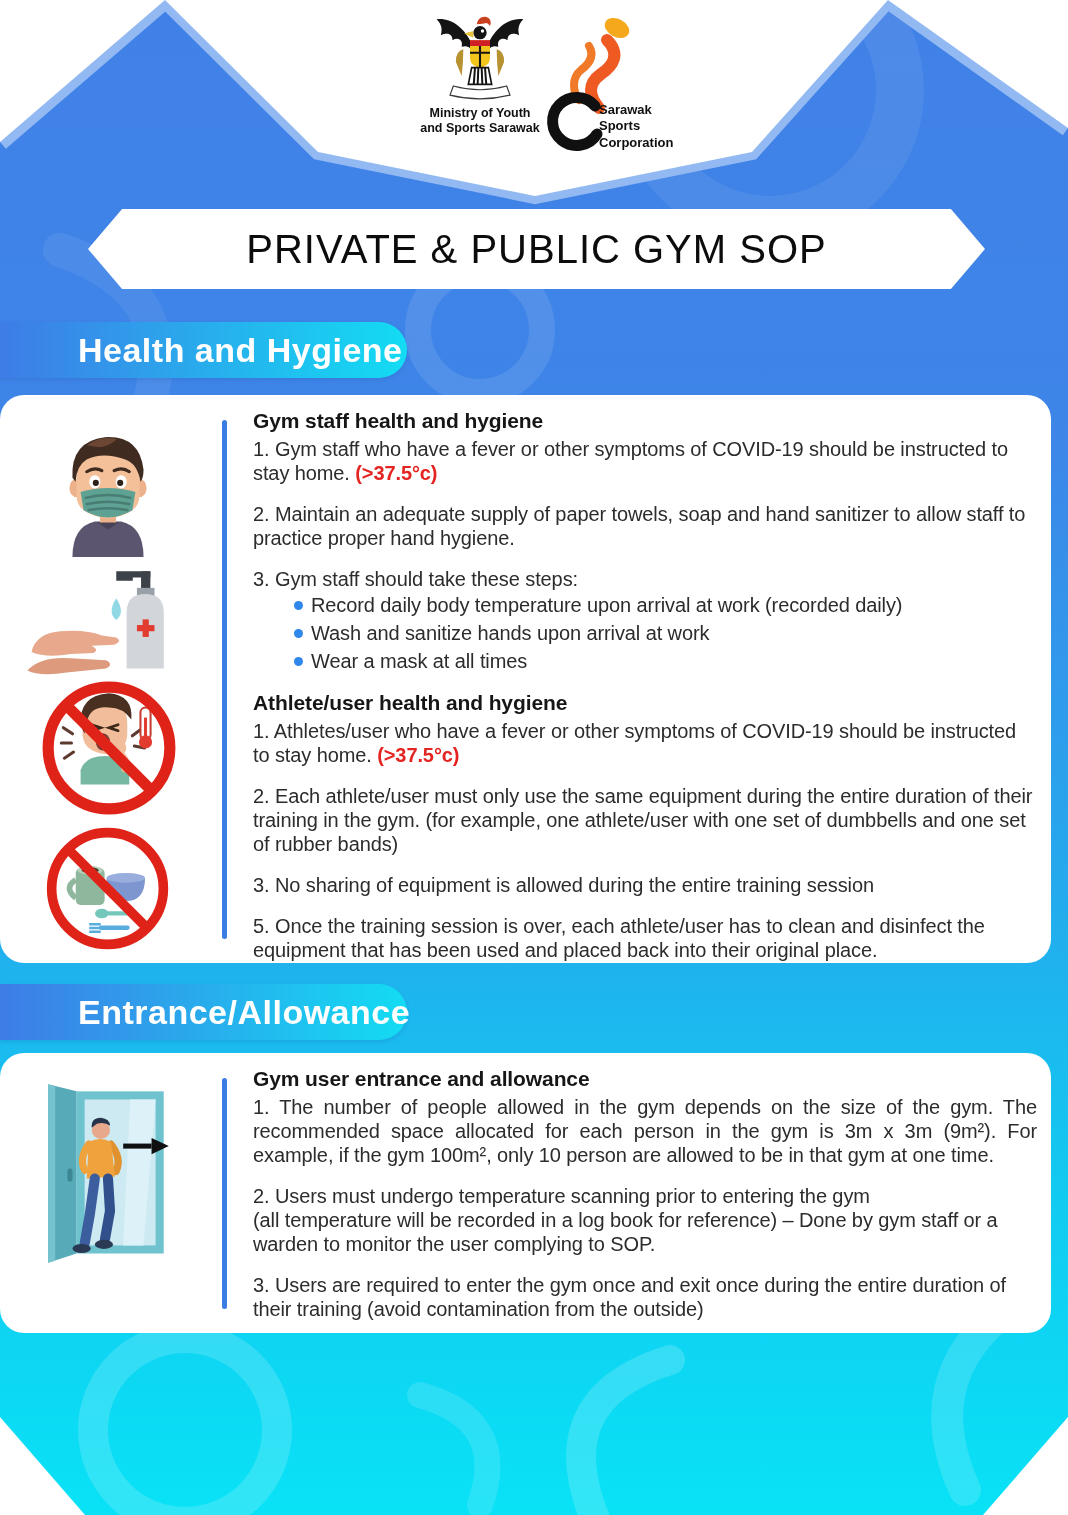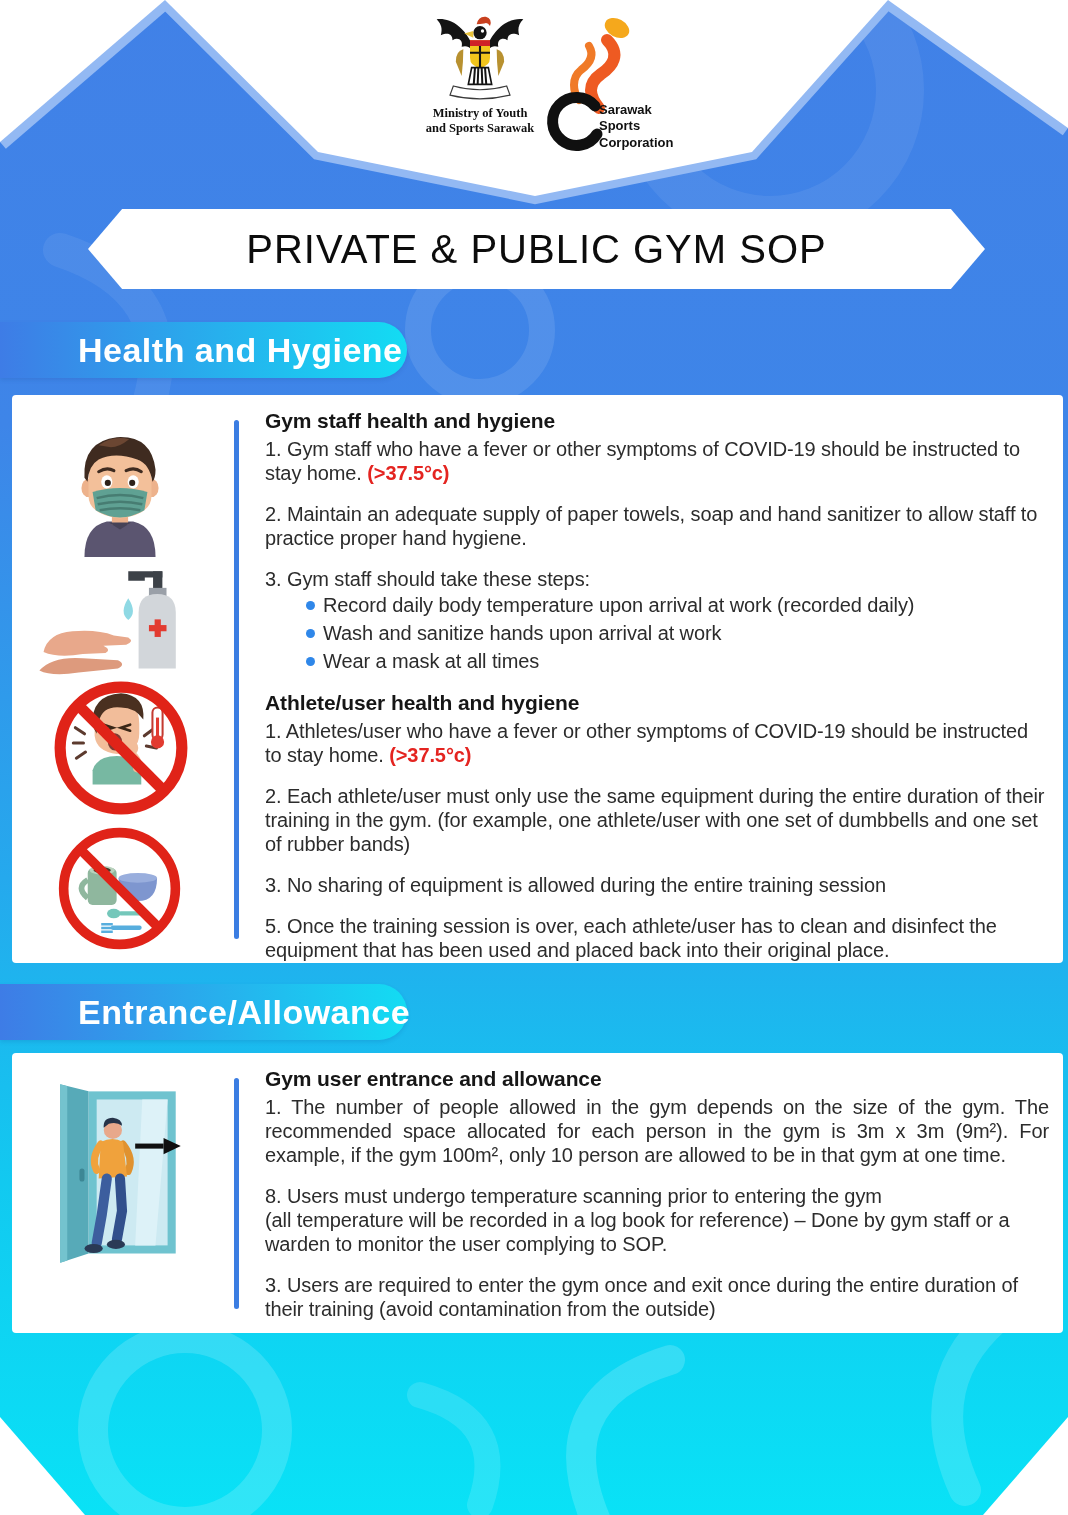--- a/index.html
+++ b/index.html
@@ -12,21 +12,21 @@
   .abs{position:absolute;}
 
   
   .deco{position:absolute;inset:0;pointer-events:none;}
 
   
   .top-shapes{position:absolute;top:0;left:0;}
 
   
   .ministry-logo{position:absolute;left:418px;top:8px;width:124px;text-align:center;}
-  .ministry-caption{font-size:12.5px;font-weight:bold;color:#101010;line-height:1.18;white-space:pre-line;margin-top:2px;font-family:Liberation Serif, serif;}
+  .ministry-caption{font-size:12.5px;font-weight:bold;color:#101010;line-height:1.18;white-space:pre-line;margin-top:2px;}
   .ssc-logo{position:absolute;left:543px;top:12px;width:175px;height:142px;}
   .ssc-caption{position:absolute;left:56px;top:90px;width:110px;font-size:13px;font-weight:bold;color:#101010;line-height:1.25;white-space:pre-line;}
 
   
   .title-banner{
     position:absolute;left:88px;top:209px;width:897px;height:80px;background:#ffffff;
     clip-path:polygon(3.8% 0,96.2% 0,100% 50%,96.2% 100%,3.8% 100%,0 50%);
     display:flex;align-items:center;justify-content:center;
   }
   .title-text{font-size:40px;font-weight:normal;letter-spacing:1px;color:#0c0c0c;}
@@ -36,21 +36,21 @@
     position:absolute;left:0;width:407px;height:56px;border-radius:0 28px 28px 0;
     background:linear-gradient(90deg,#3e7ce6 0%,#13dcf3 100%);
     display:flex;align-items:center;padding-left:30px;box-sizing:border-box;
     box-shadow:0 2px 4px rgba(20,60,140,0.15);
   }
   .section-banner .label{font-size:34px;font-weight:bold;color:#ffffff;letter-spacing:.5px;margin-left:48px;}
   #banner-health{top:322px;}
   #banner-entrance{top:984px;}
 
   
-  .card{position:absolute;left:12px;width:1051px;background:#ffffff;border-radius:4px;display:flex;}
+  .card{position:absolute;left:0;width:1051px;background:#ffffff;border-radius:24px;display:flex;}
   #card-health{top:395px;height:568px;}
   #card-entrance{top:1053px;height:280px;}
   .icon-col{position:relative;width:222px;flex:none;}
   .divider{width:5px;flex:none;background:#3b7de2;border-radius:3px;margin:25px 0 24px;}
   .text-col{flex:1;padding:14px 14px 0 26px;color:#2c2c2c;font-size:20px;line-height:24px;letter-spacing:-0.1px;}
   .text-col h3{font-size:21px;font-weight:bold;color:#161616;margin:0 0 4px;}
   .text-col h3.gap-top{margin-top:8px;}
   .text-col p{margin:0 0 17px;}
   .text-col ul{list-style:none;margin:0 0 18px;padding:0;}
   .text-col li{position:relative;margin:0 0 4px 58px;}
@@ -249,19 +249,19 @@
         <ellipse cx="47" cy="163" rx="9" ry="4.5" fill="#2a3a55"></ellipse>
         <ellipse cx="69" cy="159" rx="9" ry="4.5" fill="#2a3a55"></ellipse>
       </svg>
     </div>
 
     <div class="divider"></div>
 
     <div class="text-col">
       <h3>Gym user entrance and allowance</h3>
       <p class="justify">1. The number of people allowed in the gym depends on the size of the gym. The recommended space allocated for each person in the gym is 3m x 3m (9m²). For example, if the gym 100m², only 10 person are allowed to be in that gym at one time.</p>
-      <p class="preline">8. Users must undergo temperature scanning prior to entering the gym
+      <p class="preline">2. Users must undergo temperature scanning prior to entering the gym
 (all temperature will be recorded in a log book for reference) – Done by gym staff or a warden to monitor the user complying to SOP.</p>
       <p>3. Users are required to enter the gym once and exit once during the entire duration of their training (avoid contamination from the outside)</p>
     </div>
   </div>
 
 </div>
 
 </body></html>

